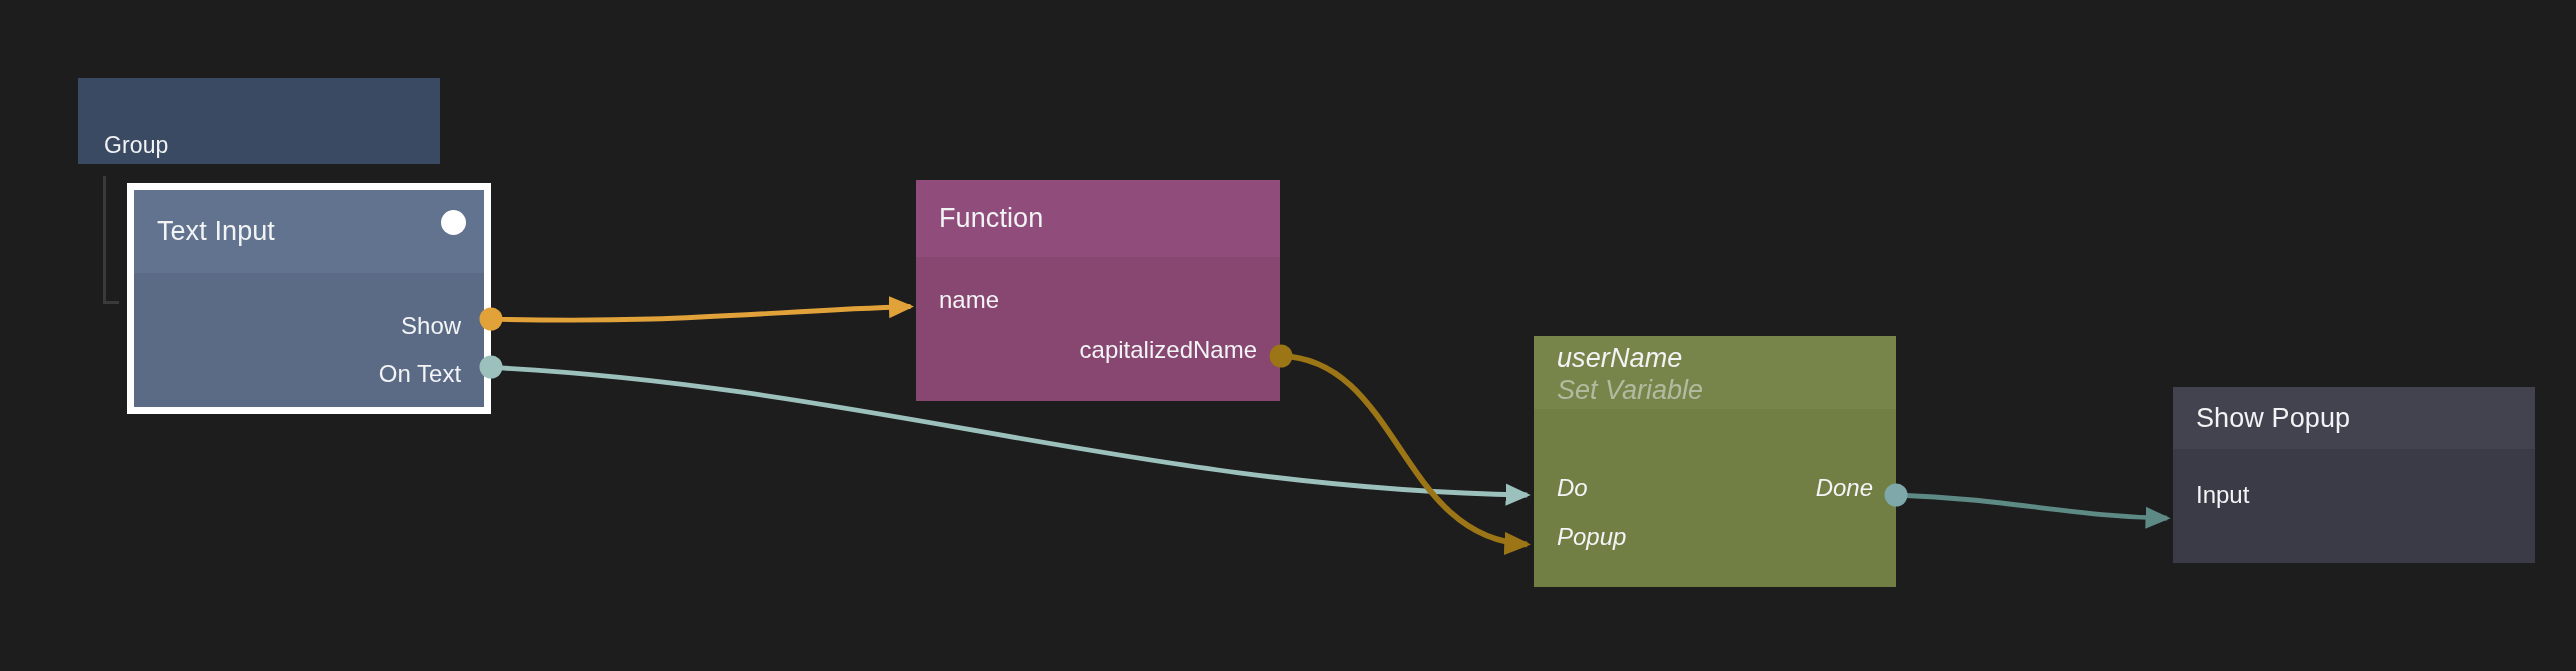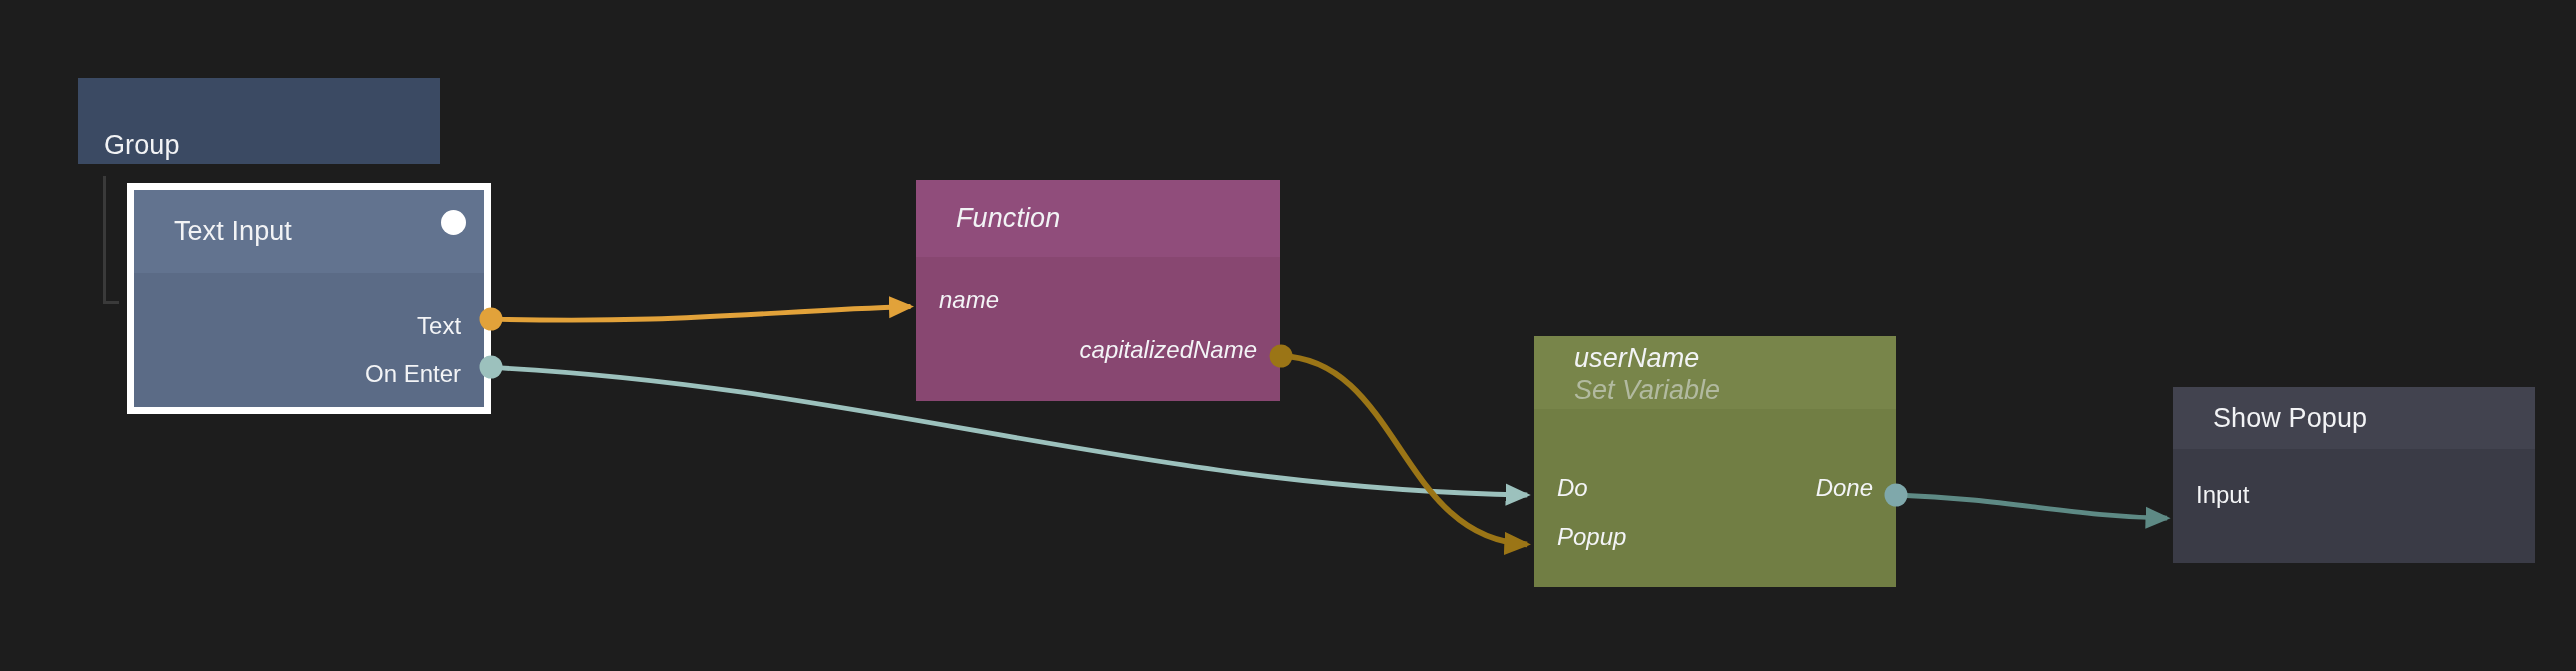--- a/index.html
+++ b/index.html
@@ -28,21 +28,21 @@
     pointer-events: none;
   }
 
   
   .node {
     position: absolute;
     box-sizing: border-box;
   }
   .node-head {
     box-sizing: border-box;
-    padding: 0 40px;
+    padding: 0 23px;
     display: flex;
     flex-direction: column;
     justify-content: center;
   }
   .node-title {
     color: #f2f3f5;
     font-size: 27px;
     line-height: 1.22;
     letter-spacing: 0.1px;
     white-space: nowrap;
@@ -81,21 +81,21 @@
     left: 78px;
     top: 78px;
     width: 362px;
     height: 86px;
     background: #3b4a63;
     display: flex;
     align-items: center;
     padding-left: 26px;
     box-sizing: border-box;
   }
-  #group-header .node-title { font-size: 27px; margin-top: 48px; }
+  #group-header .node-title { font-size: 23px; margin-top: 48px; }
   #group-bracket {
     position: absolute;
     left: 103px;
     top: 176px;
     width: 16.4px;
     height: 128px;
     border-left: 3.9px solid #3a3a3a;
     border-bottom: 3.9px solid #3a3a3a;
     box-sizing: border-box;
   }
@@ -134,21 +134,20 @@
     background: #ffffff;
   }
 
   
   #node-function {
     left: 916px;
     top: 180px;
     width: 364px;
     height: 221px;
     background: #d946ef;
-    font-style: italic;
   }
   #node-function .node-head {
     height: 77px;
     background: #904d7b;
   }
   #node-function .node-body {
     height: calc(100% - 77px);
     background: #884771;
     padding-left: 8px;
   }
@@ -233,24 +232,24 @@
   </div>
   <div id="group-bracket"></div>
 
   <div class="node" id="node-text-input">
     <div class="inner">
       <div class="node-head">
         <span class="node-title">Text Input</span>
       </div>
       <div class="node-body">
         <div class="port-row" style="top:59px;">
-          <span class="port-label out">Text</span>
+          <span class="port-label out">Show</span>
         </div>
         <div class="port-row" style="top:107px;">
-          <span class="port-label out">On Enter</span>
+          <span class="port-label out">On Text</span>
         </div>
       </div>
       <div id="ti-indicator"></div>
     </div>
   </div>
   <div class="knob" style="left:491px; top:319px; background:#e2a23a;"></div>
   <div class="knob" style="left:491px; top:367px; background:#9cc1bd;"></div>
 
   <div class="node" id="node-function">
     <div class="node-head">

